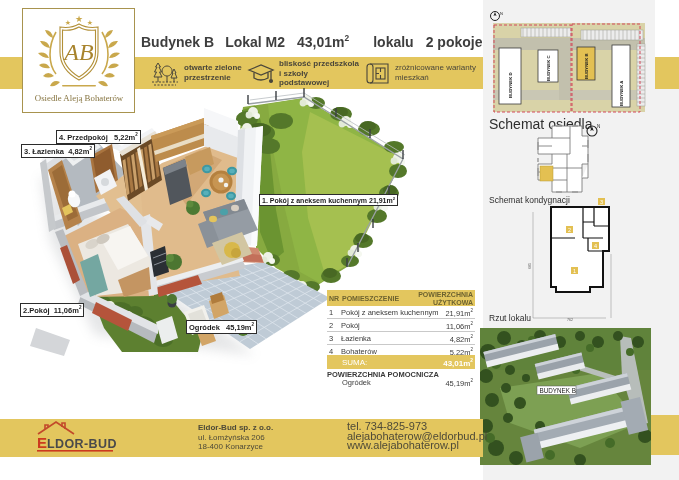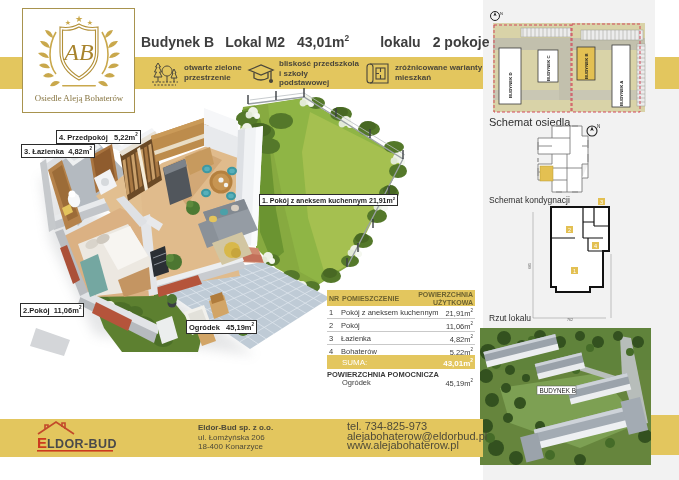--- a/index.html
+++ b/index.html
@@ -9,21 +9,21 @@
 </style></head>
 <body>
 
 <div class="abs" style="left:483px;top:0;width:196px;height:480px;background:#f2f2f2"></div>
 <div class="abs" style="left:655px;top:0;width:24px;height:57px;background:#fff"></div>
 
 <div class="abs" style="left:0;top:57px;width:483px;height:32px;background:#e3c65e"></div>
 
 <div class="abs" style="left:655px;top:57px;width:24px;height:32px;background:#e3c65e"></div>
 
-<div class="abs" style="left:141px;top:33px;white-space:nowrap;font-size:14px;font-weight:600;color:#3e3e3e"><span style="margin-right:11px">Budynek B</span><span style="margin-right:12px">Lokal M2</span><span style="margin-right:31px">43,01m<sup>2</sup></span><span style="margin-right:12px">lokalu</span><span>2 pokoje</span></div>
+<div class="abs" style="left:141px;top:33px;white-space:nowrap;font-size:14px;font-weight:600;color:#3e3e3e"><span style="margin-right:11px">Budynek B</span><span style="margin-right:12px">Lokal M2</span><span style="margin-right:24px">43,01m<sup>2</sup></span><span style="margin-right:12px">lokalu</span><span>2 pokoje</span></div>
 
 <svg class="abs" style="left:150px;top:60px" width="30" height="28" viewBox="0 0 30 28">
  <g stroke="#4a463a" stroke-width="1" fill="none">
   <path d="M8 22 L8 17 M8 17 L4 17 L6.5 12 L4.5 12 L7 7 L5.5 7 L8 3 L10.5 7 L9 7 L11.5 12 L9.5 12 L12 17 L8 17"></path>
   <path d="M17 22 L17 16 M17 16 a5 5 0 1 1 0.1 0"></path>
   <path d="M24 22 L24 18 L21 18 L23 13 L22 13 L24 9 L26 13 L25 13 L27 18 L24 18"></path>
   <path d="M2 22 L28 22 M4 25 L26 25" stroke-dasharray="2 1.5"></path>
  </g>
 </svg>
 
@@ -42,21 +42,21 @@
 
 <svg class="abs" style="left:365px;top:62px" width="26" height="24" viewBox="0 0 26 24">
  <g stroke="#4a463a" stroke-width="1.1" fill="none">
   <path d="M5 2 L23 2 L23 21 L5 21"></path>
   <path d="M5 2 Q2 2 2 5 L2 18 Q2 21 5 21 Q8 21 8 18 L8 5 Q8 2 5 2"></path>
   <rect x="11" y="6" width="9" height="11"></rect>
   <path d="M15.5 6 L15.5 10 M15.5 13 L15.5 17 M11 11.5 L14 11.5"></path>
  </g>
 </svg>
 
-<div class="abs" style="left:395px;top:63px;font-size:8px;font-weight:bold;color:#4a463a;line-height:10px">zróżnicowane warianty<br>mieszkań</div>
+<div class="abs" style="left:395px;top:63px;font-size:8px;font-weight:normal;color:#4a463a;line-height:10px">zróżnicowane warianty<br>mieszkań</div>
 
 <svg class="abs" style="left:0;top:0" width="483" height="420" viewBox="0 0 483 420">
 <defs>
       <filter id="blur1" x="-30%" y="-30%" width="160%" height="160%">
         <feGaussianBlur stdDeviation="6"></feGaussianBlur>
       </filter>
     </defs>
 
 <g opacity="0.22" filter="url(#blur1)">
 <polygon points="40,175 50,240 95,335 255,355 180,300 120,230" fill="#8a8f94"></polygon>
@@ -473,21 +473,21 @@
    <text transform="translate(105,77) rotate(-90)">BUDYNEK B</text>
    <text transform="translate(140,104) rotate(-90)">BUDYNEK A</text>
   </g>
 
   <g fill="none" stroke="#d2485a" stroke-width="1" stroke-dasharray="3 2">
    <rect x="11" y="23" width="77" height="87"></rect>
    <rect x="89" y="22" width="68" height="88"></rect>
   </g>
 </svg>
 
-<div class="abs" style="left:489px;top:116px;font-size:11px;color:#2e2e2e">Schemat osiedla</div>
+<div class="abs" style="left:489px;top:116px;font-size:14px;color:#2e2e2e">Schemat osiedla</div>
 
 <svg class="abs" style="left:530px;top:124px" width="75" height="72" viewBox="0 0 75 72">
  <g fill="#fff" stroke="#6f6f6f" stroke-width="0.8">
   <path d="M22 2 L52 2 L52 12 L58 12 L58 40 L52 40 L52 68 L22 68 L22 56 L8 56 L8 40 L22 40 L22 30 L8 30 L8 14 L22 14 Z"></path>
   <path d="M22 14 L40 14 M22 30 L40 30 M22 44 L52 44 M40 2 L40 30 M37 30 L37 68 M22 56 L37 56 M52 22 L58 22 M52 54 L58 54 L58 40 M8 22 L22 22 M8 48 L22 48"></path>
  </g>
  <g stroke="#9a9a9a" stroke-width="1.4">
   <path d="M26 2 L32 2 M42 2 L48 2 M26 68 L32 68 M42 68 L48 68 M8 18 L8 26 M8 34 L8 38 M8 44 L8 52 M58 16 L58 24 M58 30 L58 38"></path>
  </g>
  <rect x="10" y="42" width="13" height="15" fill="#e3c052" stroke="#b89a33" stroke-width="0.5"></rect>

